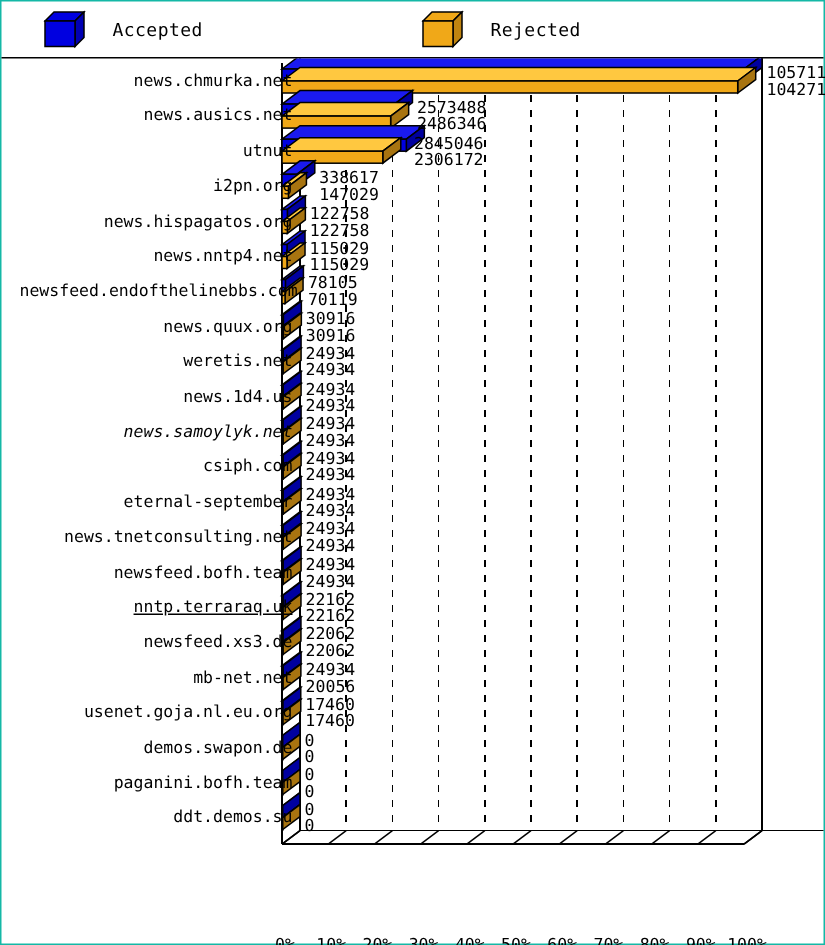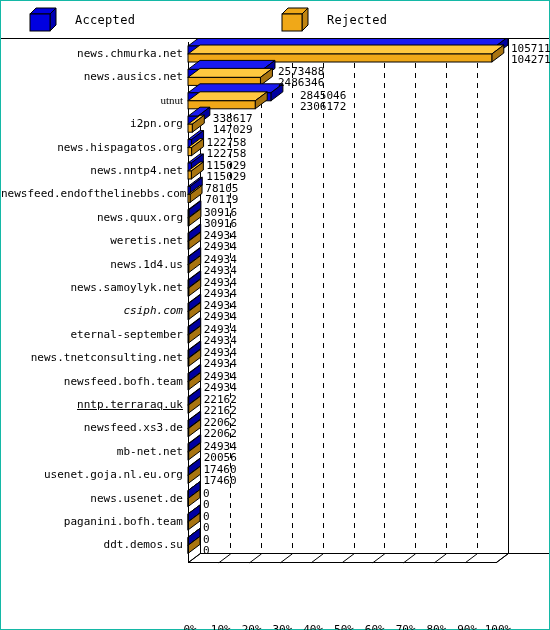--- a/index.html
+++ b/index.html
@@ -75,21 +75,21 @@
     text-align: right;
     font-size: 11px;
     color: #000000;
     white-space: nowrap;
     padding-right: 4px;
     box-sizing: border-box;
     letter-spacing: 0px;
   }
   #cat-labels {
     position: absolute;
-    left: 0; top: 0;
+    left: 12px; top: 0;
     width: 186px;
     height: 589px;
   }
 
   
   #value-labels {
     position: absolute;
     left: 0; top: 0;
     width: 548px; height: 589px;
   }
@@ -395,51 +395,51 @@
         </g>
         <g>
           <polygon points="187,506.4 199,497.4 199,497.4 187,506.4" fill="#ffc840" stroke="#000000" stroke-width="1"></polygon>
           <polygon points="187,506.4 199,497.4 199,505.4 187,514.4" fill="#a87410" stroke="#000000" stroke-width="1"></polygon>
           <rect x="187" y="506.4" width="0.5" height="8" fill="#f0a818" stroke="#000000" stroke-width="1"></rect>
         </g>
       </svg>
     <div id="cat-labels">
         <div class="cat-label" style="top: 8px;">news.chmurka.net</div>
         <div class="cat-label" style="top: 31.4px;">news.ausics.net</div>
-        <div class="cat-label" style="top: 54.8px; font-family: Liberation Serif, serif;">utnut</div>
+        <div class="cat-label" style="top: 54.8px;">utnut</div>
         <div class="cat-label" style="top: 78.2px; padding-left: 44px;">i2pn.org</div>
         <div class="cat-label" style="top: 101.6px;">news.hispagatos.org</div>
         <div class="cat-label" style="top: 125px;">news.nntp4.net</div>
         <div class="cat-label" style="top: 148.4px;">newsfeed.endofthelinebbs.com</div>
         <div class="cat-label" style="top: 171.8px; padding-left: 36px;">news.quux.org</div>
         <div class="cat-label" style="top: 195.2px; text-align: right;">weretis.net</div>
         <div class="cat-label" style="top: 218.6px;">news.1d4.us</div>
-        <div class="cat-label" style="top: 242px;">news.samoylyk.net</div>
-        <div class="cat-label" style="top: 265.4px; font-style: italic;">csiph.com</div>
+        <div class="cat-label" style="top: 242px; font-style: italic;">news.samoylyk.net</div>
+        <div class="cat-label" style="top: 265.4px;">csiph.com</div>
         <div class="cat-label" style="top: 288.8px; padding-left: 21px;">eternal-september</div>
         <div class="cat-label" style="top: 312.2px;">news.tnetconsulting.net</div>
         <div class="cat-label" style="top: 335.6px; margin-left: 13px;">newsfeed.bofh.team</div>
         <div class="cat-label" style="top: 359px; text-decoration: underline;">nntp.terraraq.uk</div>
         <div class="cat-label" style="top: 382.4px;">newsfeed.xs3.de</div>
         <div class="cat-label" style="top: 405.8px;">mb-net.net</div>
         <div class="cat-label" style="top: 429.2px;">usenet.goja.nl.eu.org</div>
-        <div class="cat-label" style="top: 452.6px;">news.usenet.de</div>
+        <div class="cat-label" style="top: 452.6px;">demos.swapon.de</div>
         <div class="cat-label" style="top: 476px;">paganini.bofh.team</div>
         <div class="cat-label" style="top: 499.4px;">ddt.demos.su</div>
       </div>
     <div id="value-labels">
         <div class="val-pair" style="left: 510px; top: 4px;">
           <span class="val-accepted">10571114</span>
           <span class="val-rejected">10427175</span>
         </div>
         <div class="val-pair" style="left: 276.981px; top: 27.4px;">
           <span class="val-accepted">2573488</span>
           <span class="val-rejected">2486346</span>
         </div>
-        <div class="val-pair" style="left: 299px; top: 50.8px; text-align: center;">
+        <div class="val-pair" style="left: 275px; top: 50.8px; text-align: center;">
           <span class="val-accepted">2845046</span>
           <span class="val-rejected">2306172</span>
         </div>
         <div class="val-pair" style="left: 211.866px; top: 74.2px;">
           <span class="val-accepted">338617</span>
           <span class="val-rejected">147029</span>
         </div>
         <div class="val-pair" style="left: 205.577px; top: 97.6px;">
           <span class="val-accepted">122758</span>
           <span class="val-rejected">122758</span>

